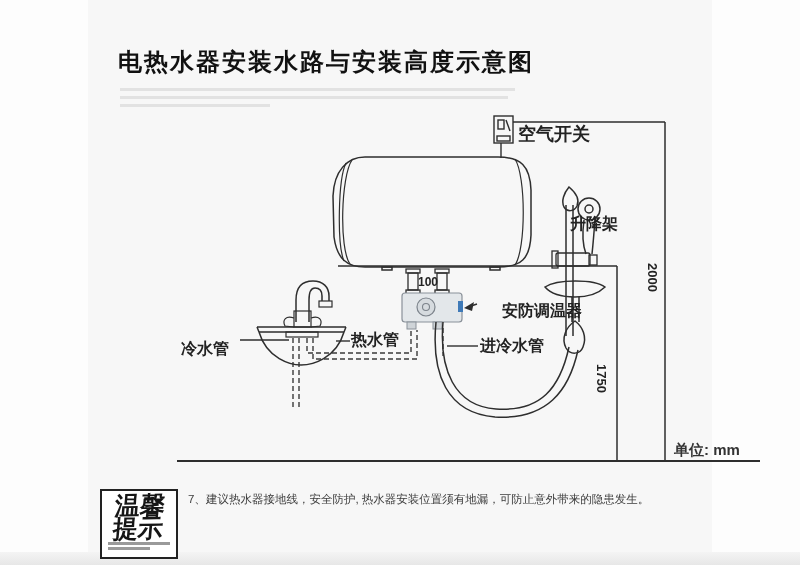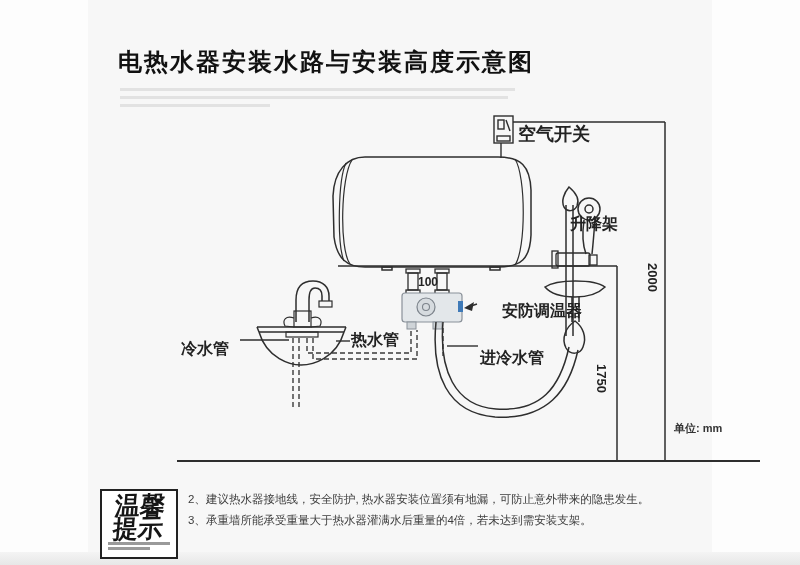--- a/index.html
+++ b/index.html
@@ -19,21 +19,21 @@
   .title{
     position:absolute;left:118px;top:46px;font-size:24px;font-weight:bold;
     letter-spacing:2px;color:#111;
   }
   .fineprint{position:absolute;left:120px;top:88px;width:400px;}
   .fineprint .fp-line{height:3px;background:#e2e2e2;margin-bottom:5px;}
   .dim{position:absolute;font-size:13px;font-weight:600;color:#222;}
   .vtext{writing-mode:vertical-rl;}
   .dim-100{position:absolute;left:418px;top:275px;width:14px;text-align:center;
     font-size:12px;font-weight:bold;color:#222;}
-  .unit{position:absolute;left:674px;top:421px;font-size:11px;font-weight:600;color:#333;}
+  .unit{position:absolute;left:674px;top:441px;font-size:15px;font-weight:600;color:#333;}
   .tips-badge{
     position:absolute;left:100px;top:489px;width:74px;height:66px;
     border:2px solid #222;background:#fff;text-align:center;
   }
   .tips-badge .badge-text{
     margin-top:3px;font-size:25px;line-height:23px;font-weight:bold;color:#161616;
     transform:skewX(-6deg) rotate(-1deg);
   }
   .tips-badge .badge-sub{height:3px;background:#9a9a9a;margin:2px 6px 0 6px;}
   .tips-badge .badge-sub.short{margin-right:26px;}
@@ -151,30 +151,29 @@
   </g>
   <polygon points="464,308 474,302 472,311" fill="#2e2e2e"></polygon>
 </svg>
 
 <div class="lbl lbl-17" style="left:518px;top:122px;">空气开关</div>
 <div class="lbl lbl-16" style="left:570px;top:175px;margin-top:39px;">升降架</div>
 <div class="dim-100">100</div>
 <div class="lbl lbl-16" style="left:482px;top:301px;margin-left:20px;">安防调温器</div>
 <div class="lbl lbl-16" style="left:181px;top:330px;margin-top:9px;">冷水管</div>
 <div class="lbl lbl-16" style="left:351px;top:330px;">热水管</div>
-<div class="lbl lbl-16" style="left:480px;top:348px;">进冷水管</div>
+<div class="lbl lbl-16" style="left:480px;top:336px;">进冷水管</div>
 <div class="dim vtext" style="left:645px;top:263px;">2000</div>
 <div class="dim vtext" style="left:594px;top:364px;">1750</div>
 <div class="unit">单位: mm</div>
 
 <div class="tips-badge">
   <div class="badge-text">
     <div>温馨</div>
     <div>提示</div>
   </div>
   <div class="badge-sub"></div>
   <div class="badge-sub short"></div>
 </div>
 
 <div class="tips">
-  <div class="tip">2、建议热水器接地线，安全防护, 热水器安装位置须有地漏，可防止意外带来的隐患发生。</div>
-  <div class="tip">3、承重墙所能承受重量大于热水器灌满水后重量的4倍，若未达到需安装支架。</div>
+  <div class="tip">7、建议热水器接地线，安全防护, 热水器安装位置须有地漏，可防止意外带来的隐患发生。</div>
 </div>
 
 </body></html>

